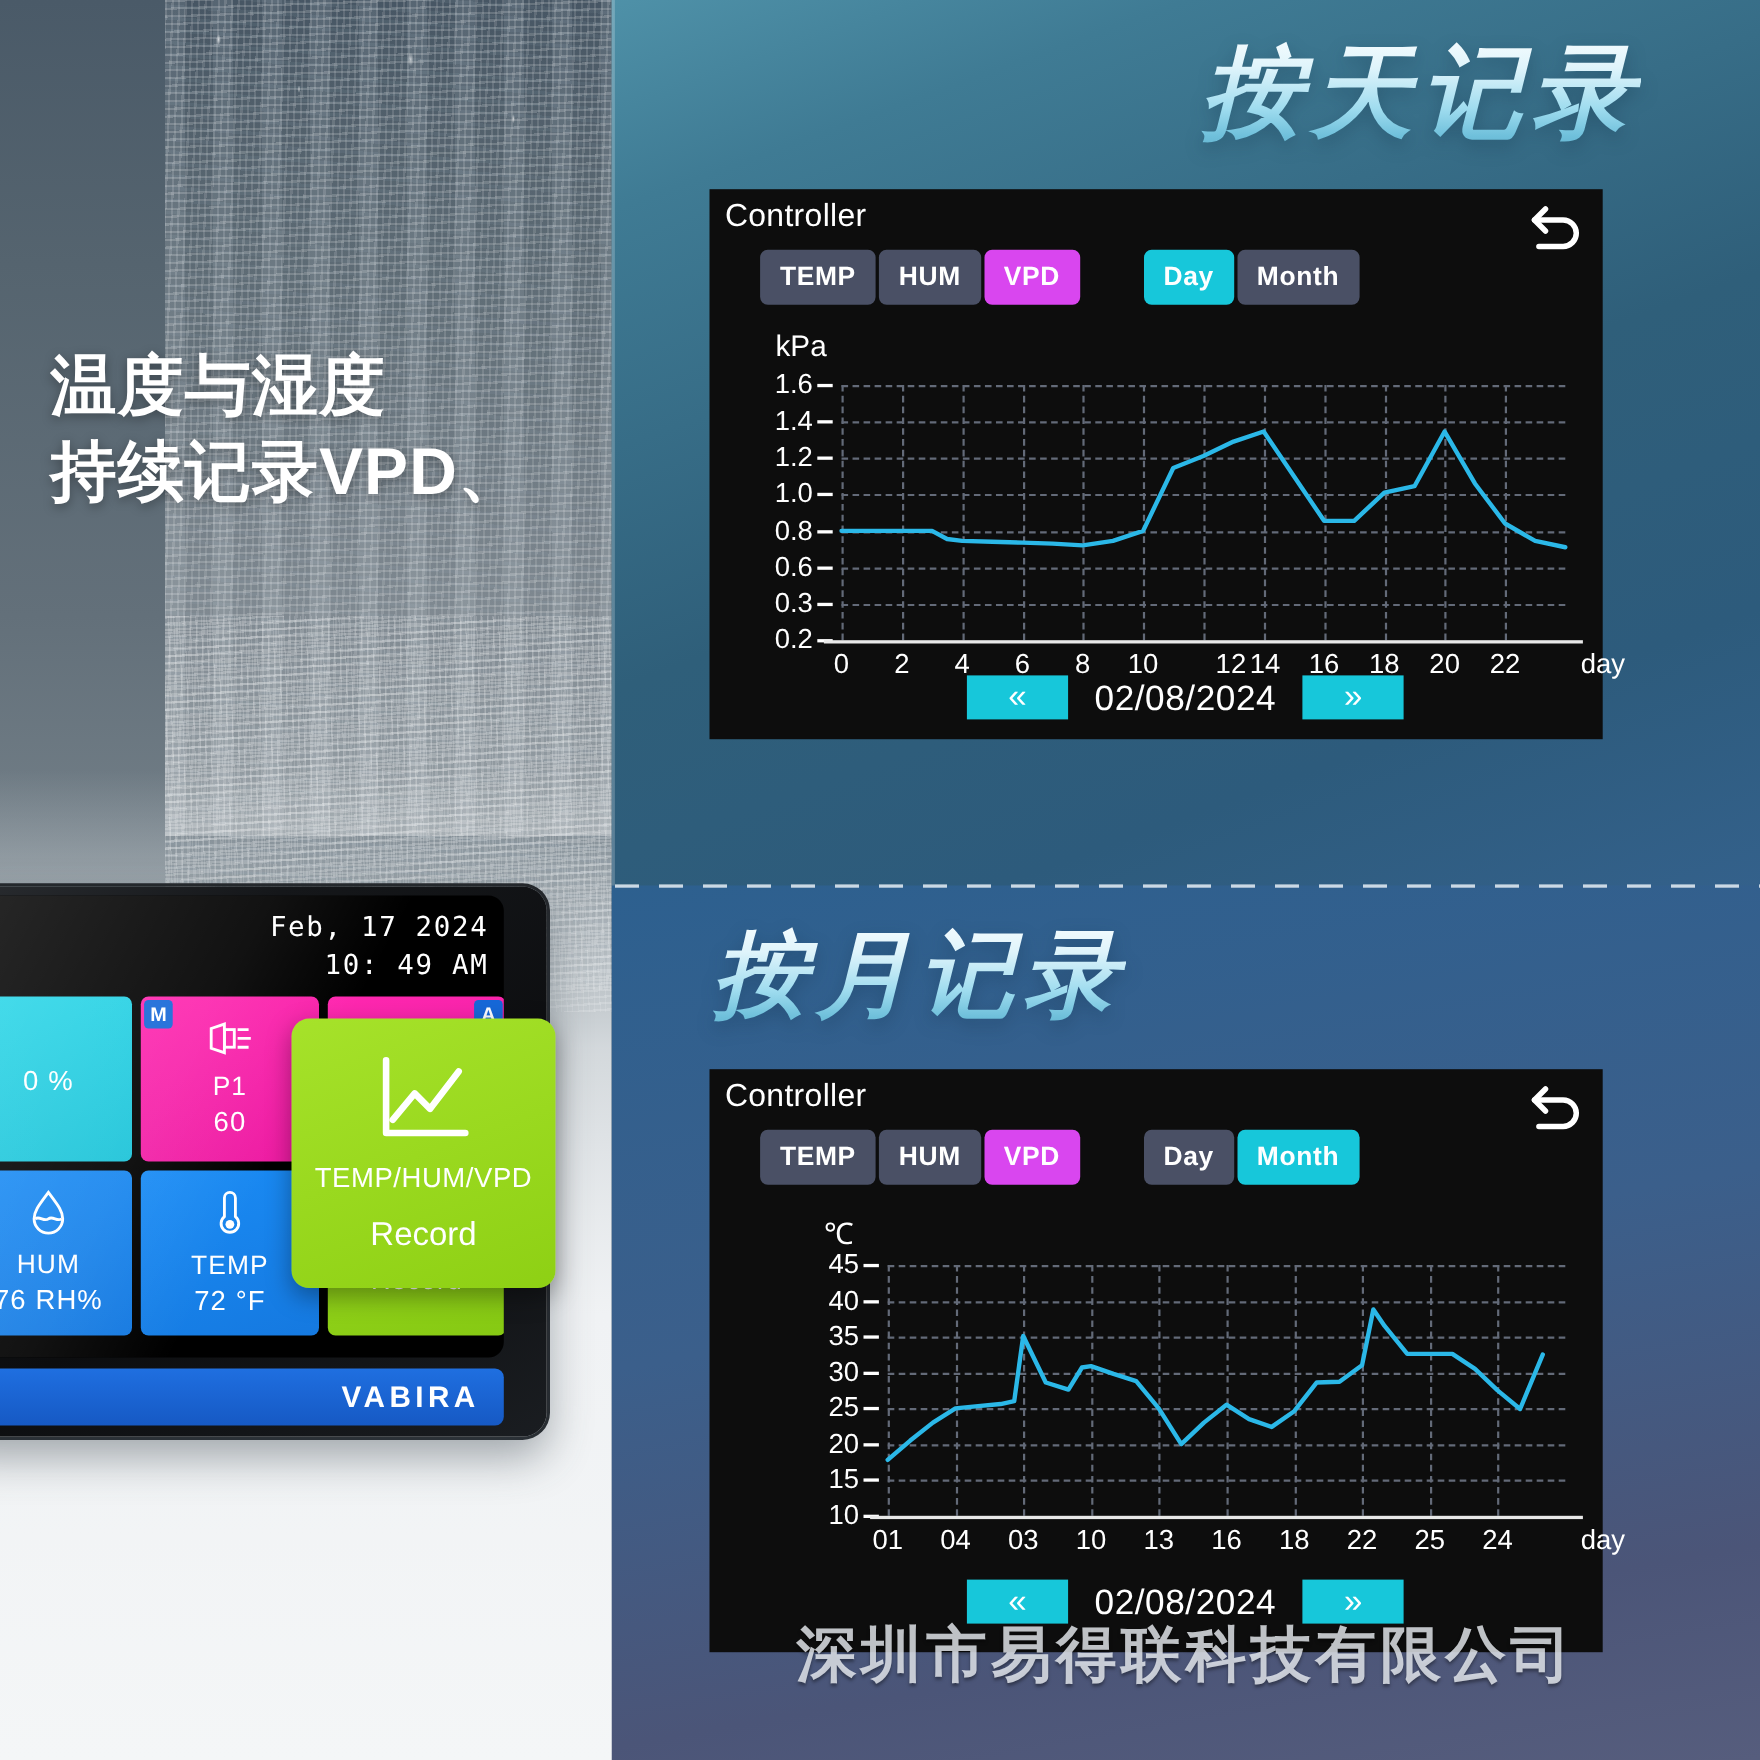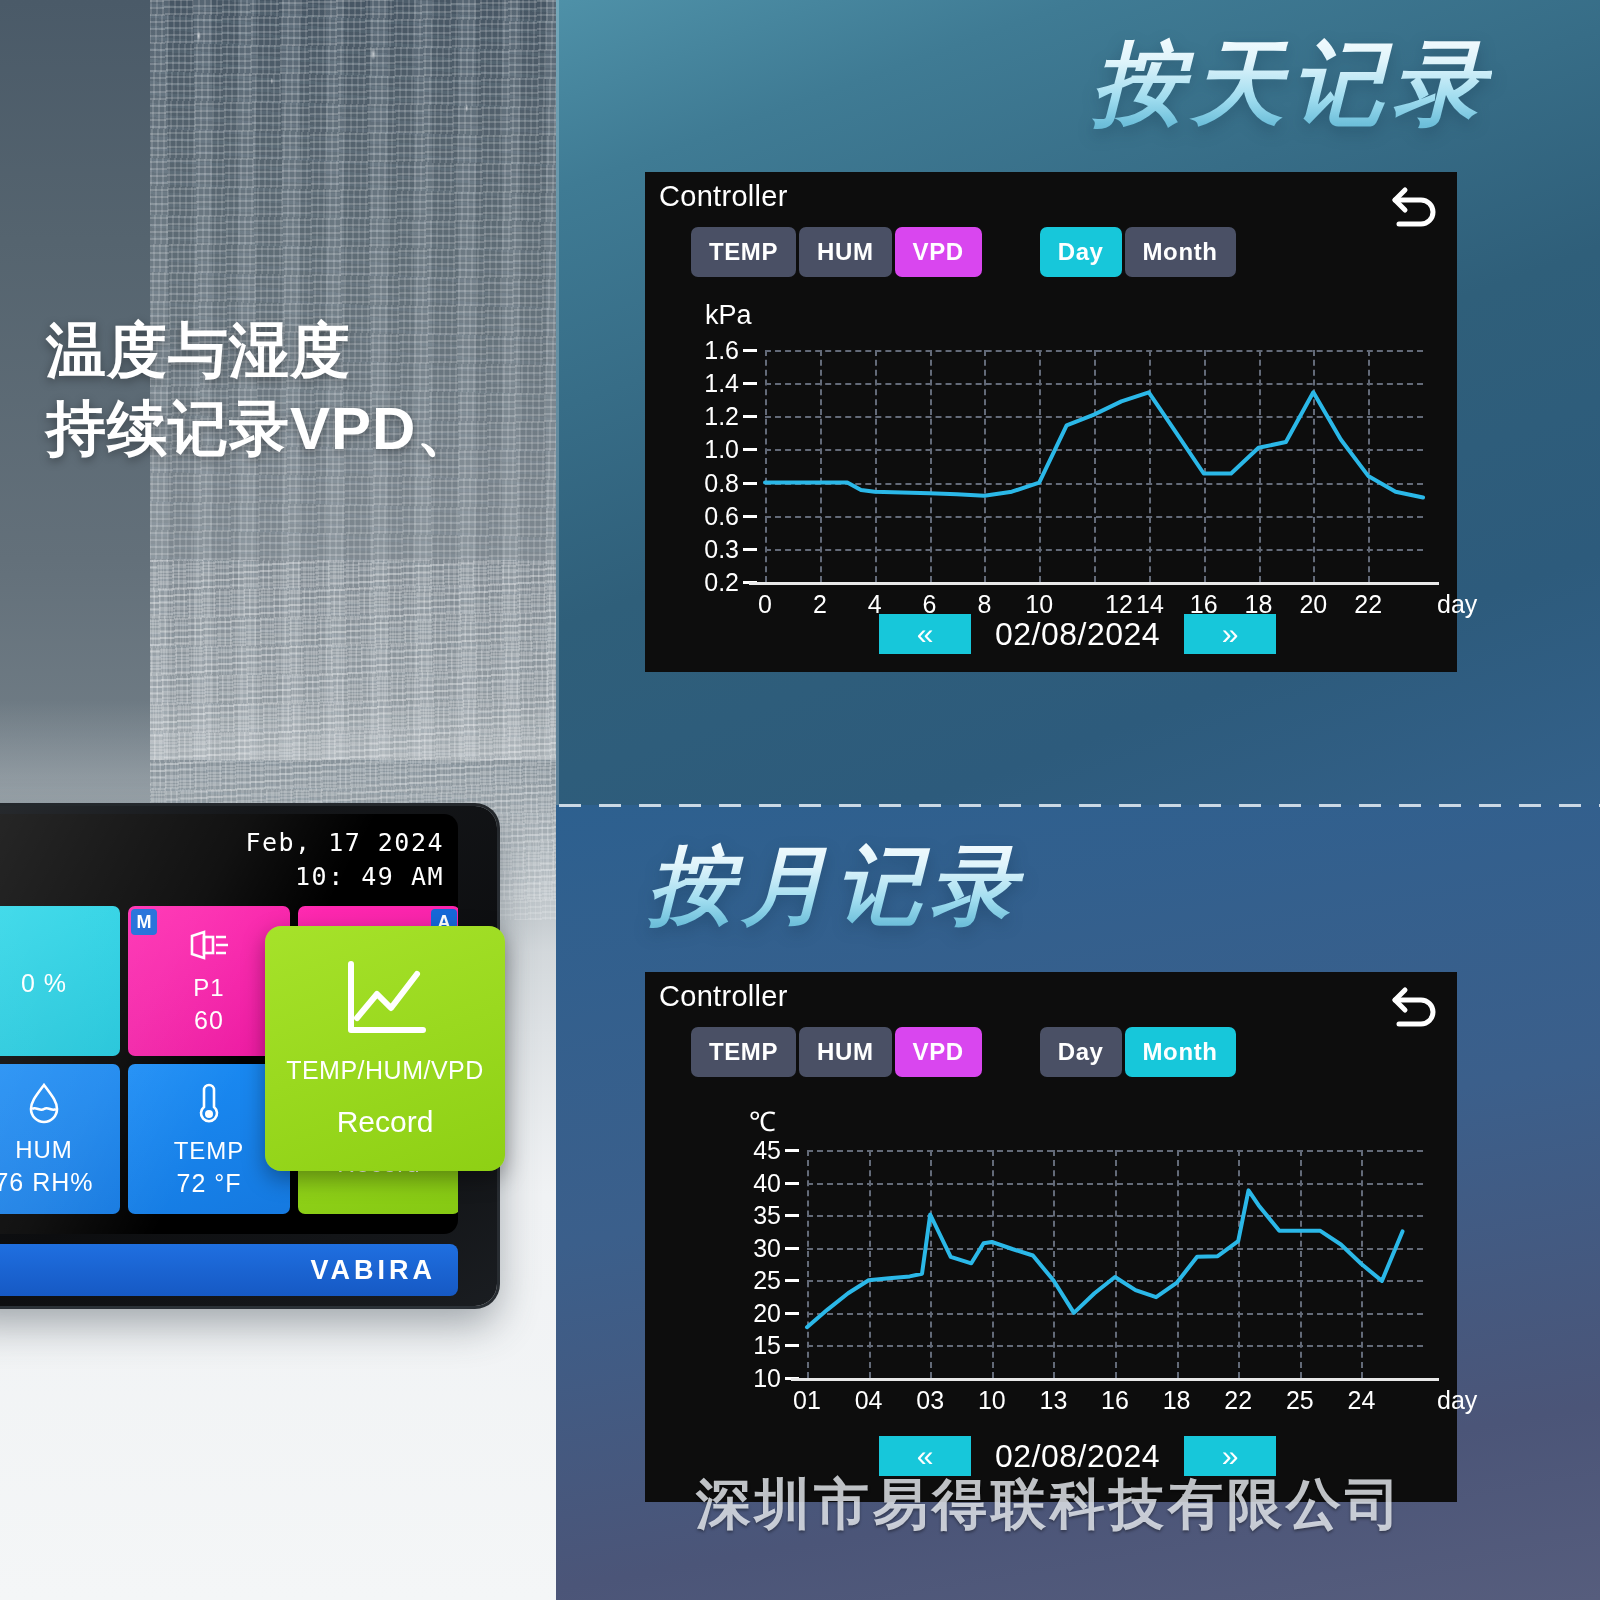--- a/index.html
+++ b/index.html
@@ -178,21 +178,21 @@
 
   .nav-row{ position:absolute; display:flex; align-items:center; }
   .nav-btn{
     width:92px; height:40px; background:#17c7da; color:#fff;
     font-size:30px; display:flex; align-items:center; justify-content:center;
   }
   .nav-date{ color:#fff; font-size:32px; margin:0 24px; letter-spacing:.5px; }
 
   
   #watermark{
-    position:absolute; left:696px; top:1468px; z-index:12;
+    position:absolute; left:724px; top:1468px; z-index:12;
     color:rgba(236,240,245,.80); font-size:55px; font-weight:700; letter-spacing:4px;
     text-shadow:0 2px 3px rgba(0,0,0,.35);
     white-space:nowrap;
   }
 </style>
 </head>
 <body>
 
 <div id="bg-right"></div>
 <div id="bg-lower-tint"></div>

